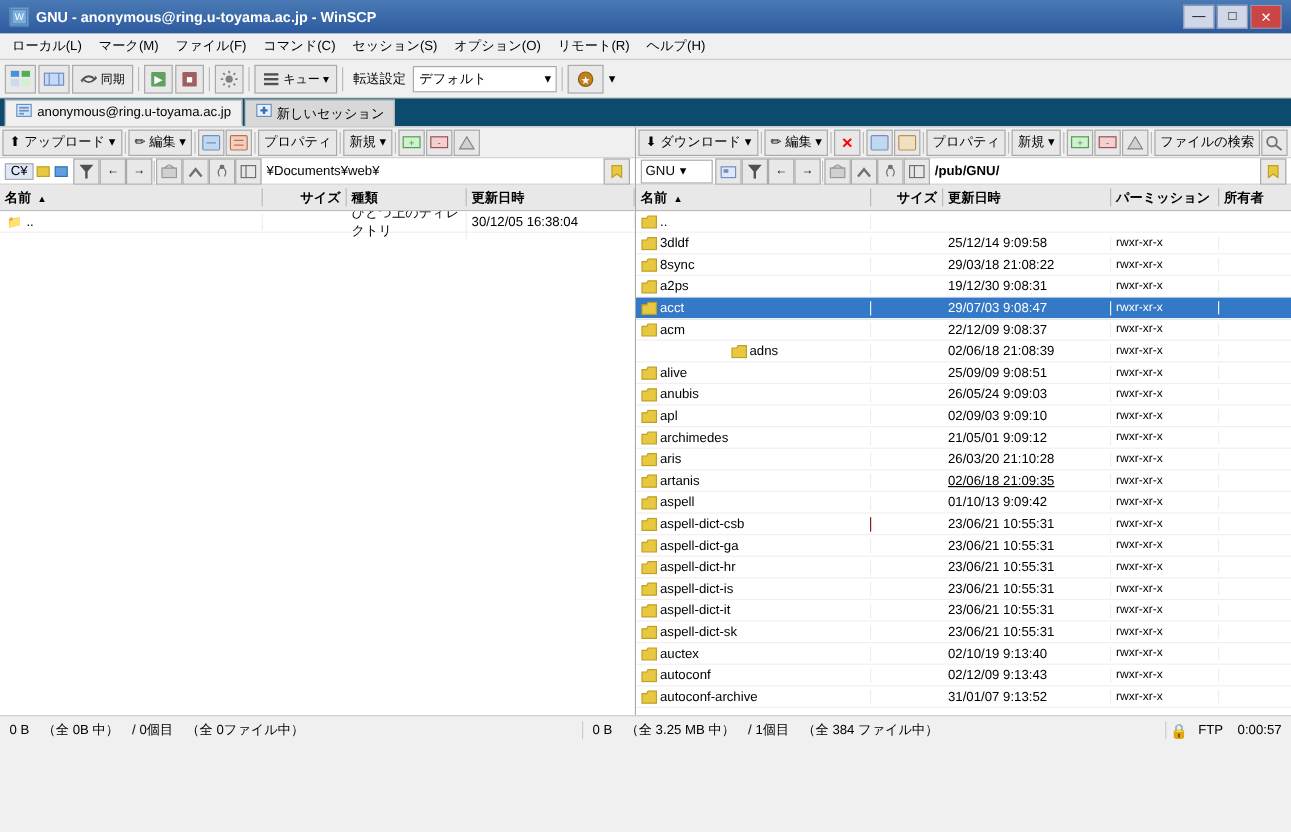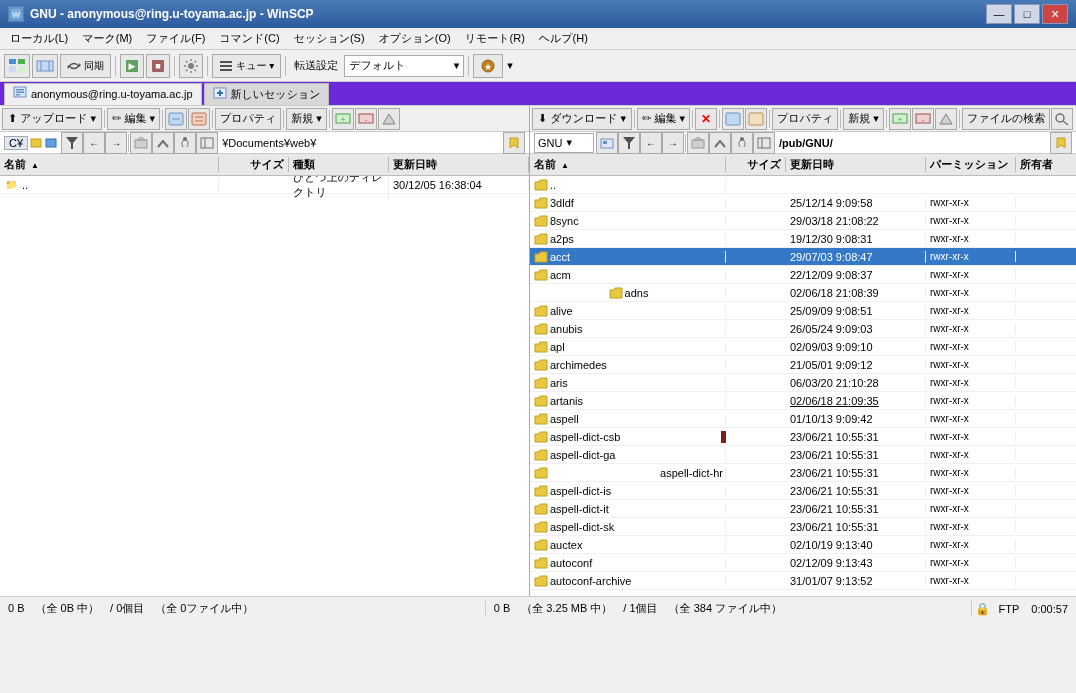--- a/index.html
+++ b/index.html
@@ -98,21 +98,21 @@
       background: white;
       padding: 0 4px;
       font-size: 11px;
       display: flex;
       align-items: center;
       min-width: 80px;
       cursor: pointer;
     }
 
     .tab-bar {
-      background: #6d28d9;
+      background: #0c4a6e;
       height: 24px;
       display: flex;
       align-items: flex-end;
       padding: 0 4px;
       border-bottom: 1px solid #ccc;
     }
     .tab {
       height: 22px;
       padding: 0 8px;
       border: 1px solid #bbb;
@@ -754,21 +754,21 @@
           <div class="file-row">
       <div style="flex:1; min-width:160px; padding:0 2px; border-right:1px solid #eee; display:flex; align-items:center; overflow:hidden; white-space:nowrap;">
         <span style="display:inline-flex; align-items:center; margin:0 2px;">
                 <svg width="14" height="12" viewBox="0 0 14 12">
                   <path d="M1 3 L5 3 L6 1 L13 1 L13 11 L1 11 Z" fill="#e8c840" stroke="#c0a020"></path>
                 </svg>
               </span>
         <span>aris</span>
       </div>
       <div style="width:60px; padding:0 4px; border-right:1px solid #eee; text-align:right;"></div>
-      <div style="width:140px; padding:0 4px; border-right:1px solid #eee;">06/03/20 21:10:28</div>
+      <div style="width:140px; padding:0 4px; border-right:1px solid #eee;">26/03/20 21:10:28</div>
       <div style="width:90px; padding:0 4px; border-right:1px solid #eee; font-size:10px;">rwxr-xr-x</div>
       <div style="width:60px; padding:0 4px;"></div>
     </div>
           <div class="file-row">
       <div style="flex:1; min-width:160px; padding:0 2px; border-right:1px solid #eee; display:flex; align-items:center; overflow:hidden; white-space:nowrap;">
         <span style="display:inline-flex; align-items:center; margin:0 2px;">
                 <svg width="14" height="12" viewBox="0 0 14 12">
                   <path d="M1 3 L5 3 L6 1 L13 1 L13 11 L1 11 Z" fill="#e8c840" stroke="#c0a020"></path>
                 </svg>
               </span>
@@ -787,21 +787,21 @@
                 </svg>
               </span>
         <span>aspell</span>
       </div>
       <div style="width:60px; padding:0 4px; border-right:1px solid #eee; text-align:right;"></div>
       <div style="width:140px; padding:0 4px; border-right:1px solid #eee;">01/10/13 9:09:42</div>
       <div style="width:90px; padding:0 4px; border-right:1px solid #eee; font-size:10px;">rwxr-xr-x</div>
       <div style="width:60px; padding:0 4px;"></div>
     </div>
           <div class="file-row">
-      <div style="flex:1; min-width:160px; padding:0 2px; border-right:5px solid #7f1d1d; display:flex; align-items:center; overflow:hidden; white-space:nowrap;">
+      <div style="flex:1; min-width:160px; padding:0 2px; border-right:1px solid #7f1d1d; display:flex; align-items:center; overflow:hidden; white-space:nowrap;">
         <span style="display:inline-flex; align-items:center; margin:0 2px;">
                 <svg width="14" height="12" viewBox="0 0 14 12">
                   <path d="M1 3 L5 3 L6 1 L13 1 L13 11 L1 11 Z" fill="#e8c840" stroke="#c0a020"></path>
                 </svg>
               </span>
         <span>aspell-dict-csb</span>
       </div>
       <div style="width:60px; padding:0 4px; border-right:1px solid #eee; text-align:right;"></div>
       <div style="width:140px; padding:0 4px; border-right:1px solid #eee;">23/06/21 10:55:31</div>
       <div style="width:90px; padding:0 4px; border-right:1px solid #eee; font-size:10px;">rwxr-xr-x</div>
@@ -815,21 +815,21 @@
                 </svg>
               </span>
         <span>aspell-dict-ga</span>
       </div>
       <div style="width:60px; padding:0 4px; border-right:1px solid #eee; text-align:right;"></div>
       <div style="width:140px; padding:0 4px; border-right:1px solid #eee;">23/06/21 10:55:31</div>
       <div style="width:90px; padding:0 4px; border-right:1px solid #eee; font-size:10px;">rwxr-xr-x</div>
       <div style="width:60px; padding:0 4px;"></div>
     </div>
           <div class="file-row">
-      <div style="flex:1; min-width:160px; padding:0 2px; border-right:1px solid #eee; display:flex; align-items:center; overflow:hidden; white-space:nowrap;justify-content:space-between;">
+      <div style="flex:1; min-width:160px; padding:0 2px; border-right:1px solid #eee; display:flex; align-items:center; overflow:hidden; white-space:nowrap;">
         <span style="display:inline-flex; align-items:center; margin:0 2px;">
                 <svg width="14" height="12" viewBox="0 0 14 12">
                   <path d="M1 3 L5 3 L6 1 L13 1 L13 11 L1 11 Z" fill="#e8c840" stroke="#c0a020"></path>
                 </svg>
               </span>
         <span>aspell-dict-hr</span>
       </div>
       <div style="width:60px; padding:0 4px; border-right:1px solid #eee; text-align:right;"></div>
       <div style="width:140px; padding:0 4px; border-right:1px solid #eee;">23/06/21 10:55:31</div>
       <div style="width:90px; padding:0 4px; border-right:1px solid #eee; font-size:10px;">rwxr-xr-x</div>

